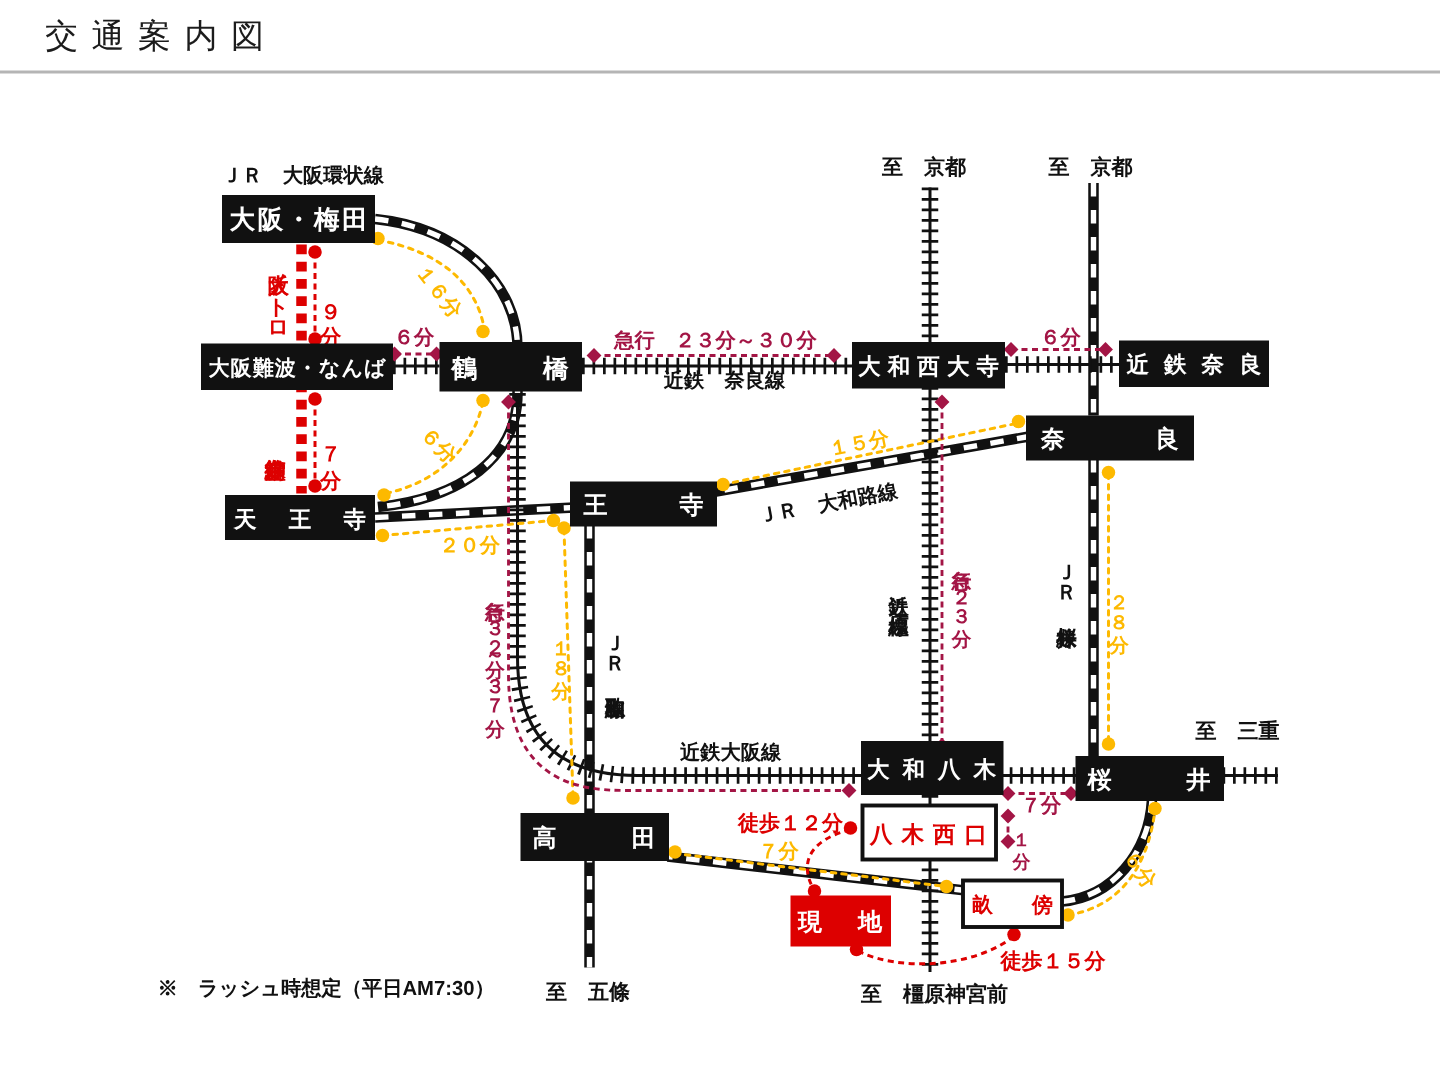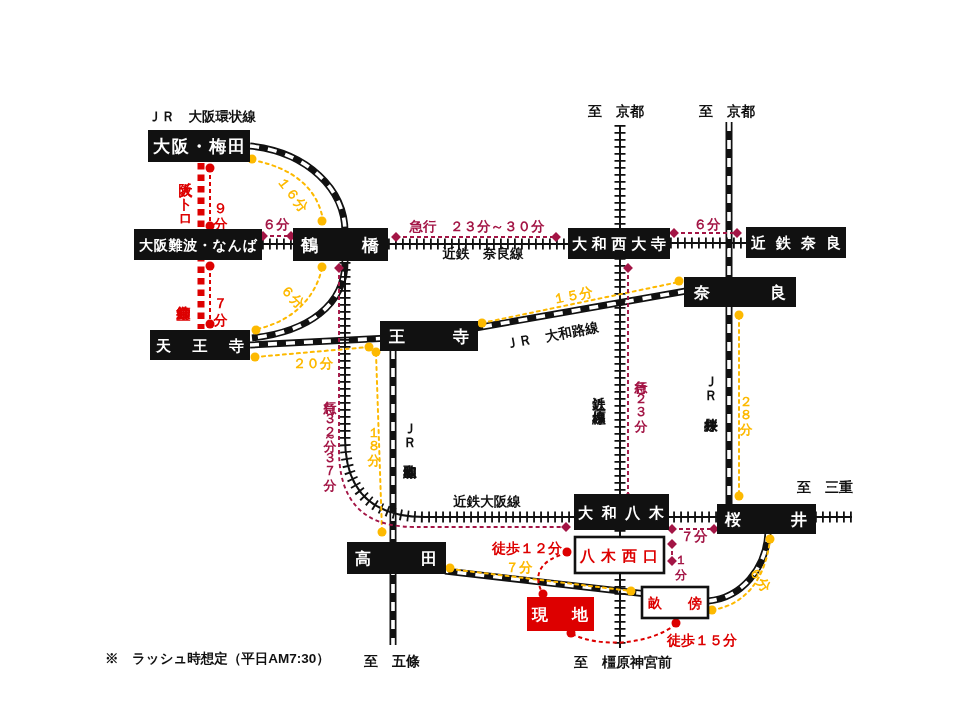--- a/index.html
+++ b/index.html
@@ -30,20 +30,23 @@
   .tm-y{fill:#fdb900;font-weight:bold;font-size:13.5px;}
   .tm-c{fill:#a31545;font-weight:bold;font-size:13.5px;}
   .tm-r{fill:#dd0000;font-weight:bold;font-size:14px;}
   .vert{writing-mode:vertical-rl;text-orientation:upright;}
   .mid{text-anchor:middle;}
 </style>
 </head>
 <body>
 
 <div id="page">
+  <div id="titlebar">
+    <span class="t">交通案内図</span>
+  </div>
 
   <svg width="960" height="670" viewBox="0 50 960 670">
 
     <g>
       <path class="rail-b" d="M250,146 C308,152 345,190 345,232 L345,262 C345,305 308,332 252,338"></path>
       <path class="rail-w" d="M250,146 C308,152 345,190 345,232 L345,262 C345,305 308,332 252,338"></path>
     </g>
 
     <g>
       <path class="rail-b" d="M250,345 L430,336 L686,291"></path>

